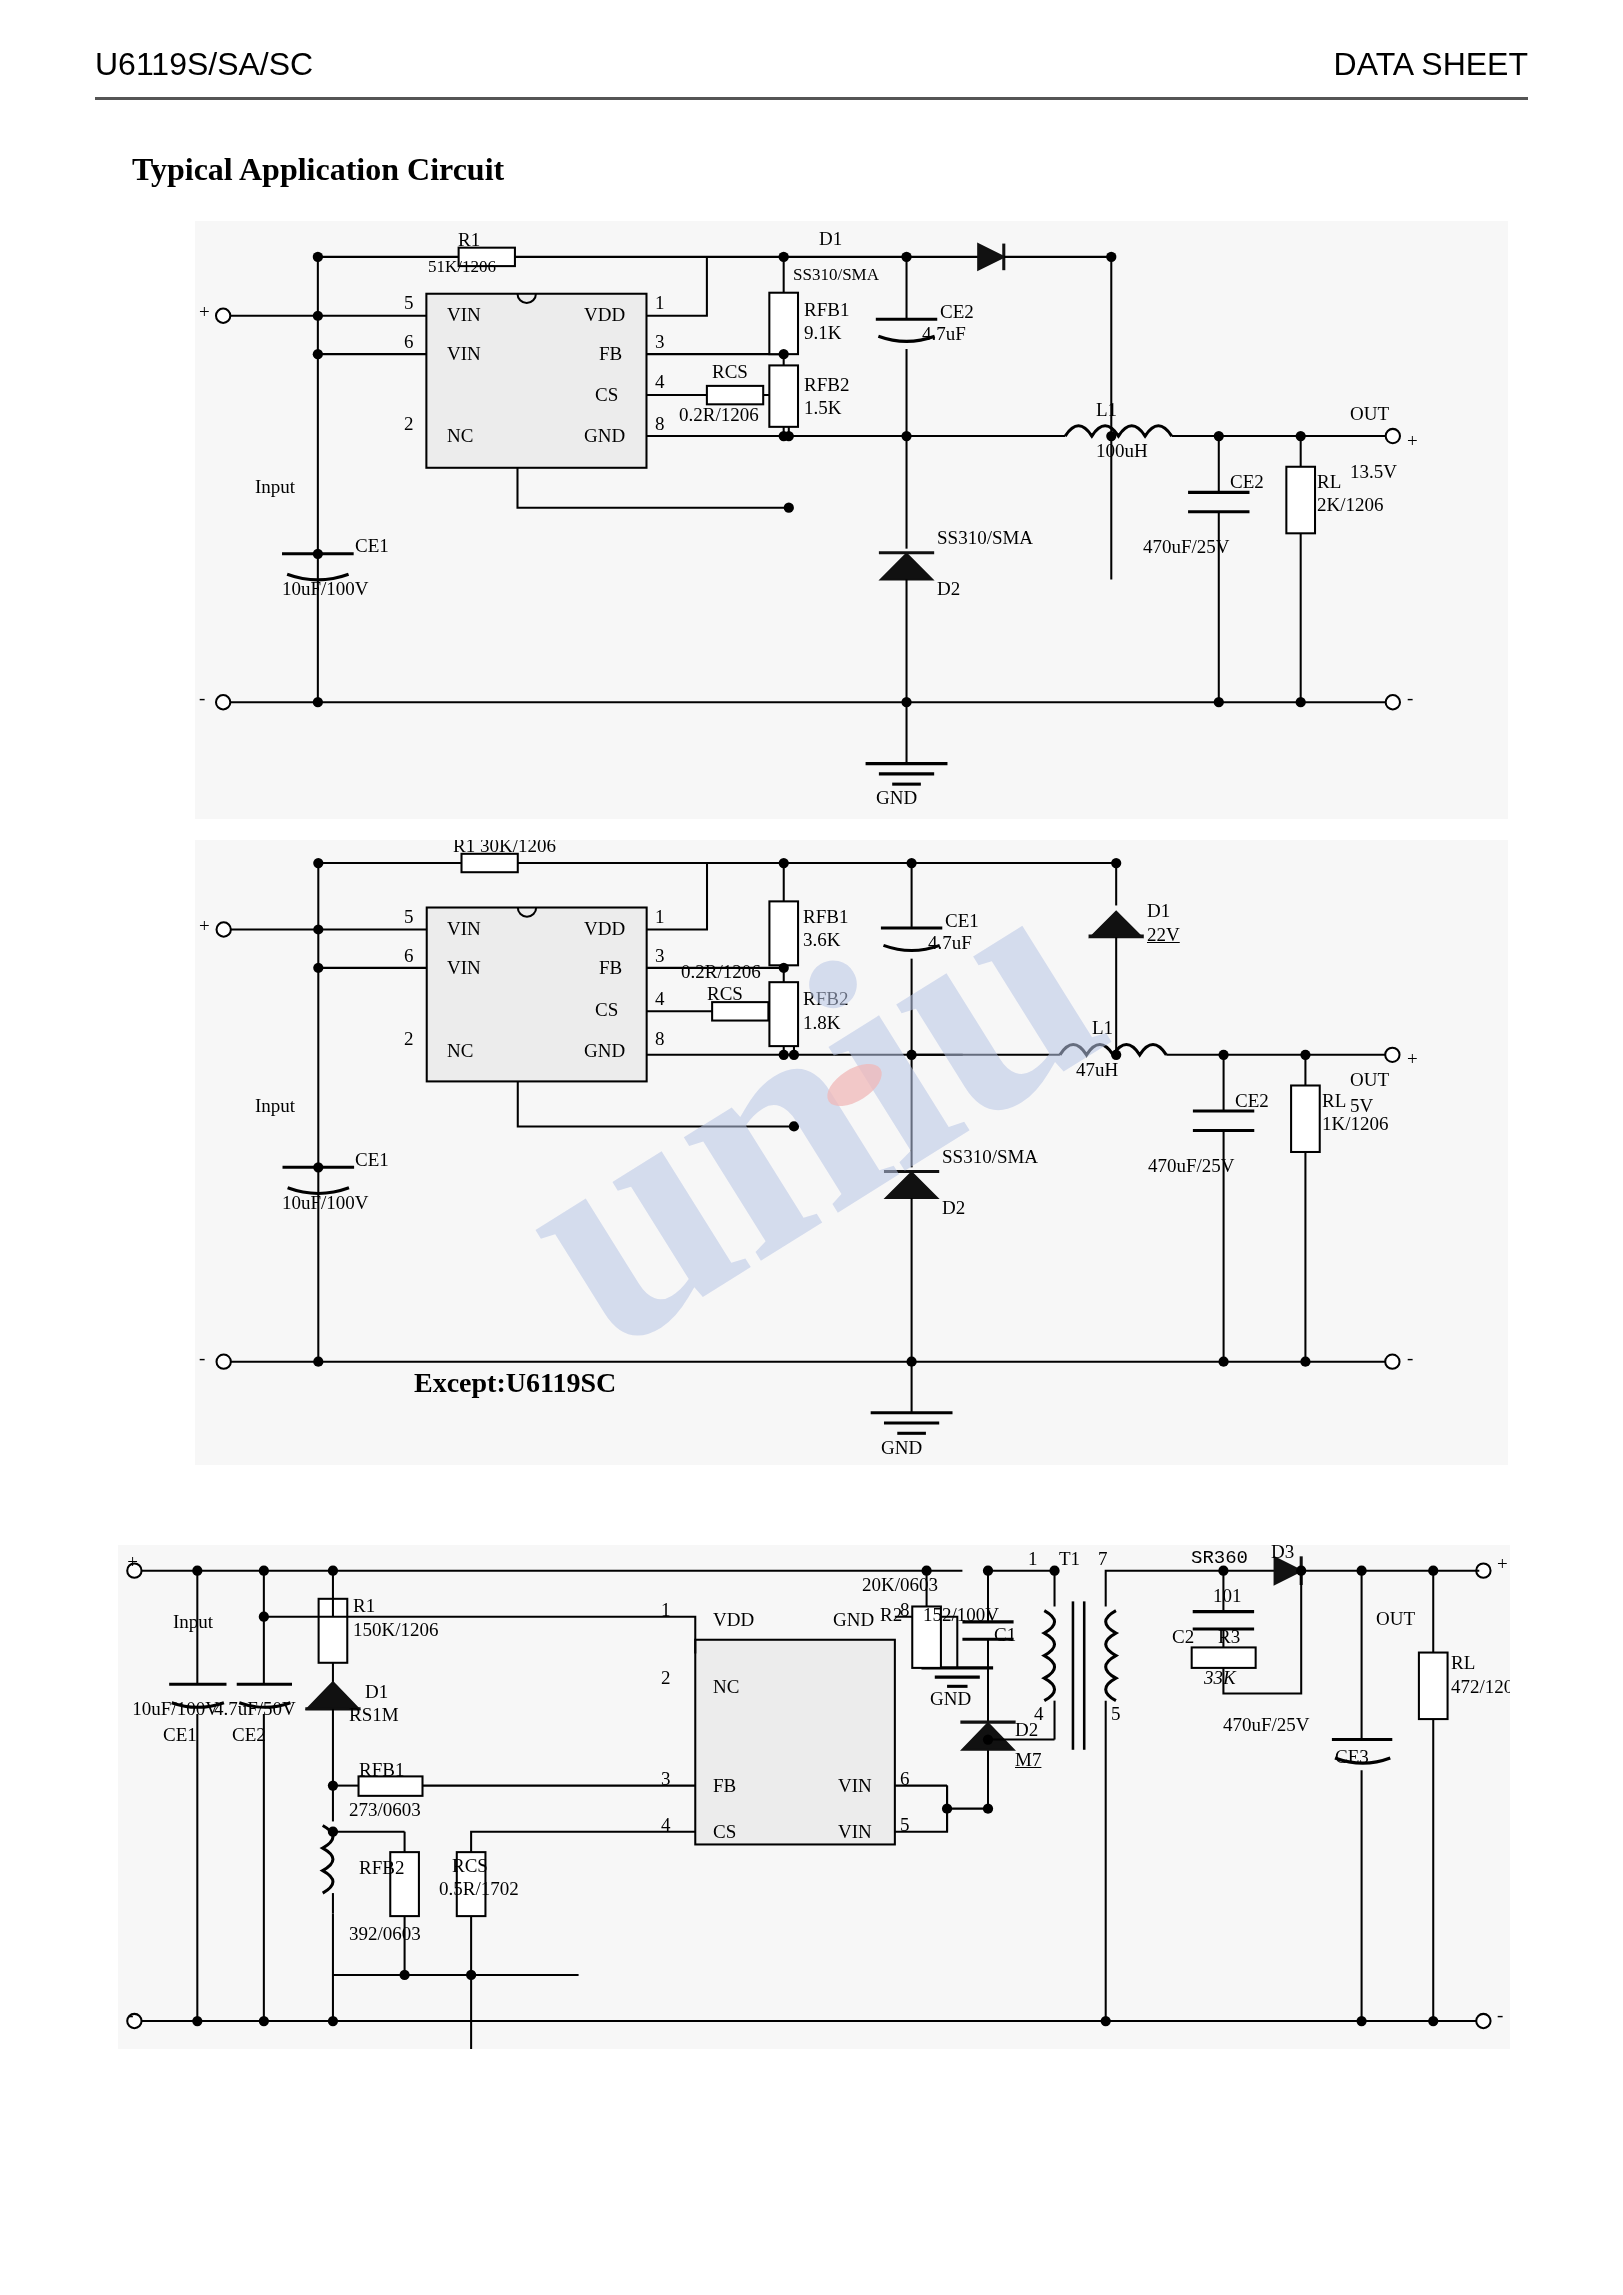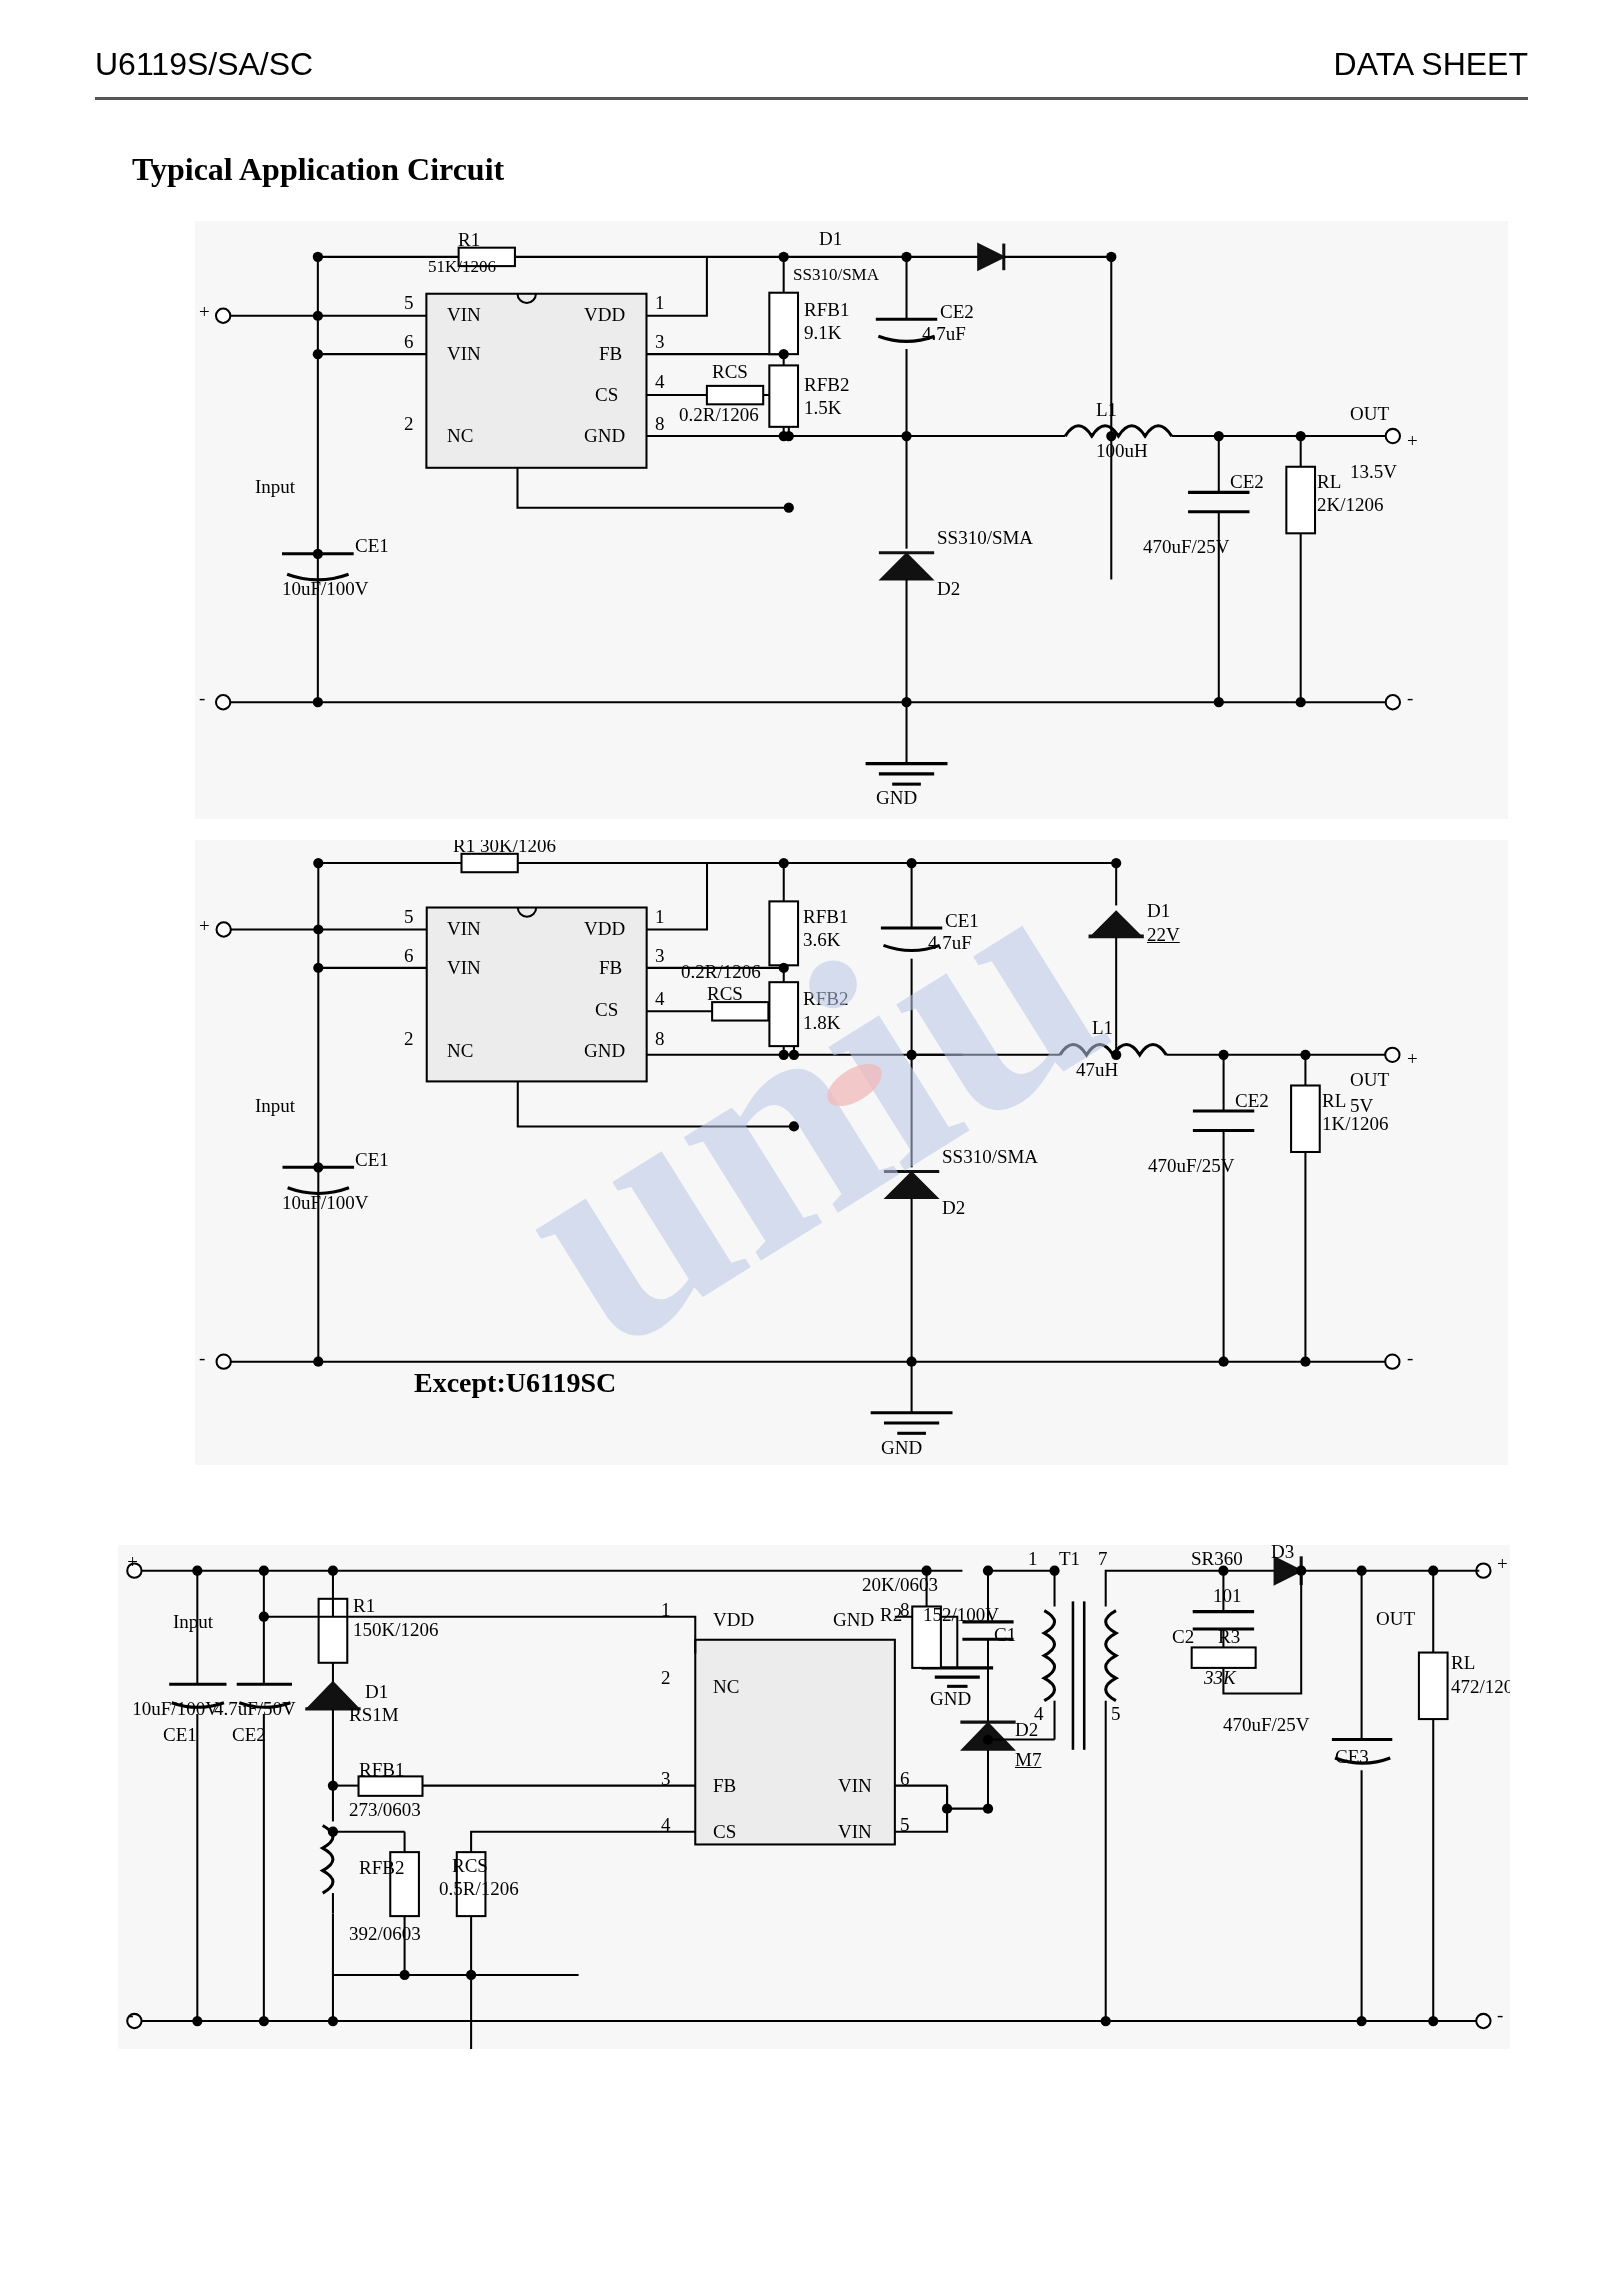--- a/index.html
+++ b/index.html
@@ -585,21 +585,21 @@
     <span class="lbl" style="left:14.3px;top:154px;">10uF/100V</span>
     <span class="lbl" style="left:45px;top:180px;">CE1</span>
     <span class="lbl" style="left:96px;top:154px;">4.7uF/50V</span>
     <span class="lbl" style="left:114px;top:180px;">CE2</span>
 
     <span class="lbl" style="left:241px;top:215px;">RFB1</span>
     <span class="lbl" style="left:231px;top:255px;">273/0603</span>
     <span class="lbl" style="left:241px;top:313px;">RFB2</span>
     <span class="lbl" style="left:231px;top:379px;">392/0603</span>
     <span class="lbl" style="left:334px;top:311px;">RCS</span>
-    <span class="lbl" style="left:321px;top:334px;">0.5R/1206</span>
+    <span class="lbl" style="left:321px;top:334px;">0.5R/1702</span>
 
     <span class="lbl" style="left:543px;top:55px;">1</span>
     <span class="lbl" style="left:543px;top:123px;">2</span>
     <span class="lbl" style="left:543px;top:224px;">3</span>
     <span class="lbl" style="left:543px;top:270px;">4</span>
     <span class="lbl" style="left:782px;top:55px;">8</span>
     <span class="lbl" style="left:782px;top:224px;">6</span>
     <span class="lbl" style="left:782px;top:270px;">5</span>
 
     <span class="lbl" style="left:595px;top:65px;">VDD</span>
@@ -620,21 +620,21 @@
 
     <span class="lbl" style="left:910px;top:4.1px;">1</span>
     <span class="lbl" style="left:941px;top:4.1px;">T1</span>
     <span class="lbl" style="left:916px;top:159px;">4</span>
     <span class="lbl" style="left:980px;top:4.1px;">7</span>
     <span class="lbl" style="left:993px;top:159px;">5</span>
 
     <span class="lbl" style="left:897px;top:175px;">D2</span>
     <span class="lbl" style="left:897px;top:205px;text-decoration:underline;">M7</span>
 
-    <span class="lbl" style="left:1073px;top:4.1px;">SR360</span>
+    <span class="lbl" style="left:1073px;top:4.1px;font-family:Liberation Mono, monospace;">SR360</span>
     <span class="lbl" style="left:1153px;top:-3.1px;">D3</span>
     <span class="lbl" style="left:1095px;top:41px;">101</span>
     <span class="lbl" style="left:1054px;top:82px;">C2</span>
     <span class="lbl" style="left:1100px;top:82px;">R3</span>
     <span class="lbl" style="left:1086px;top:123px;font-style:italic;">33K</span>
 
     <span class="lbl" style="left:1105px;top:170px;">470uF/25V</span>
     <span class="lbl" style="left:1217px;top:202px;">CE3</span>
     <span class="lbl" style="left:1333px;top:108px;">RL</span>
     <span class="lbl" style="left:1333px;top:132px;">472/1206</span>

